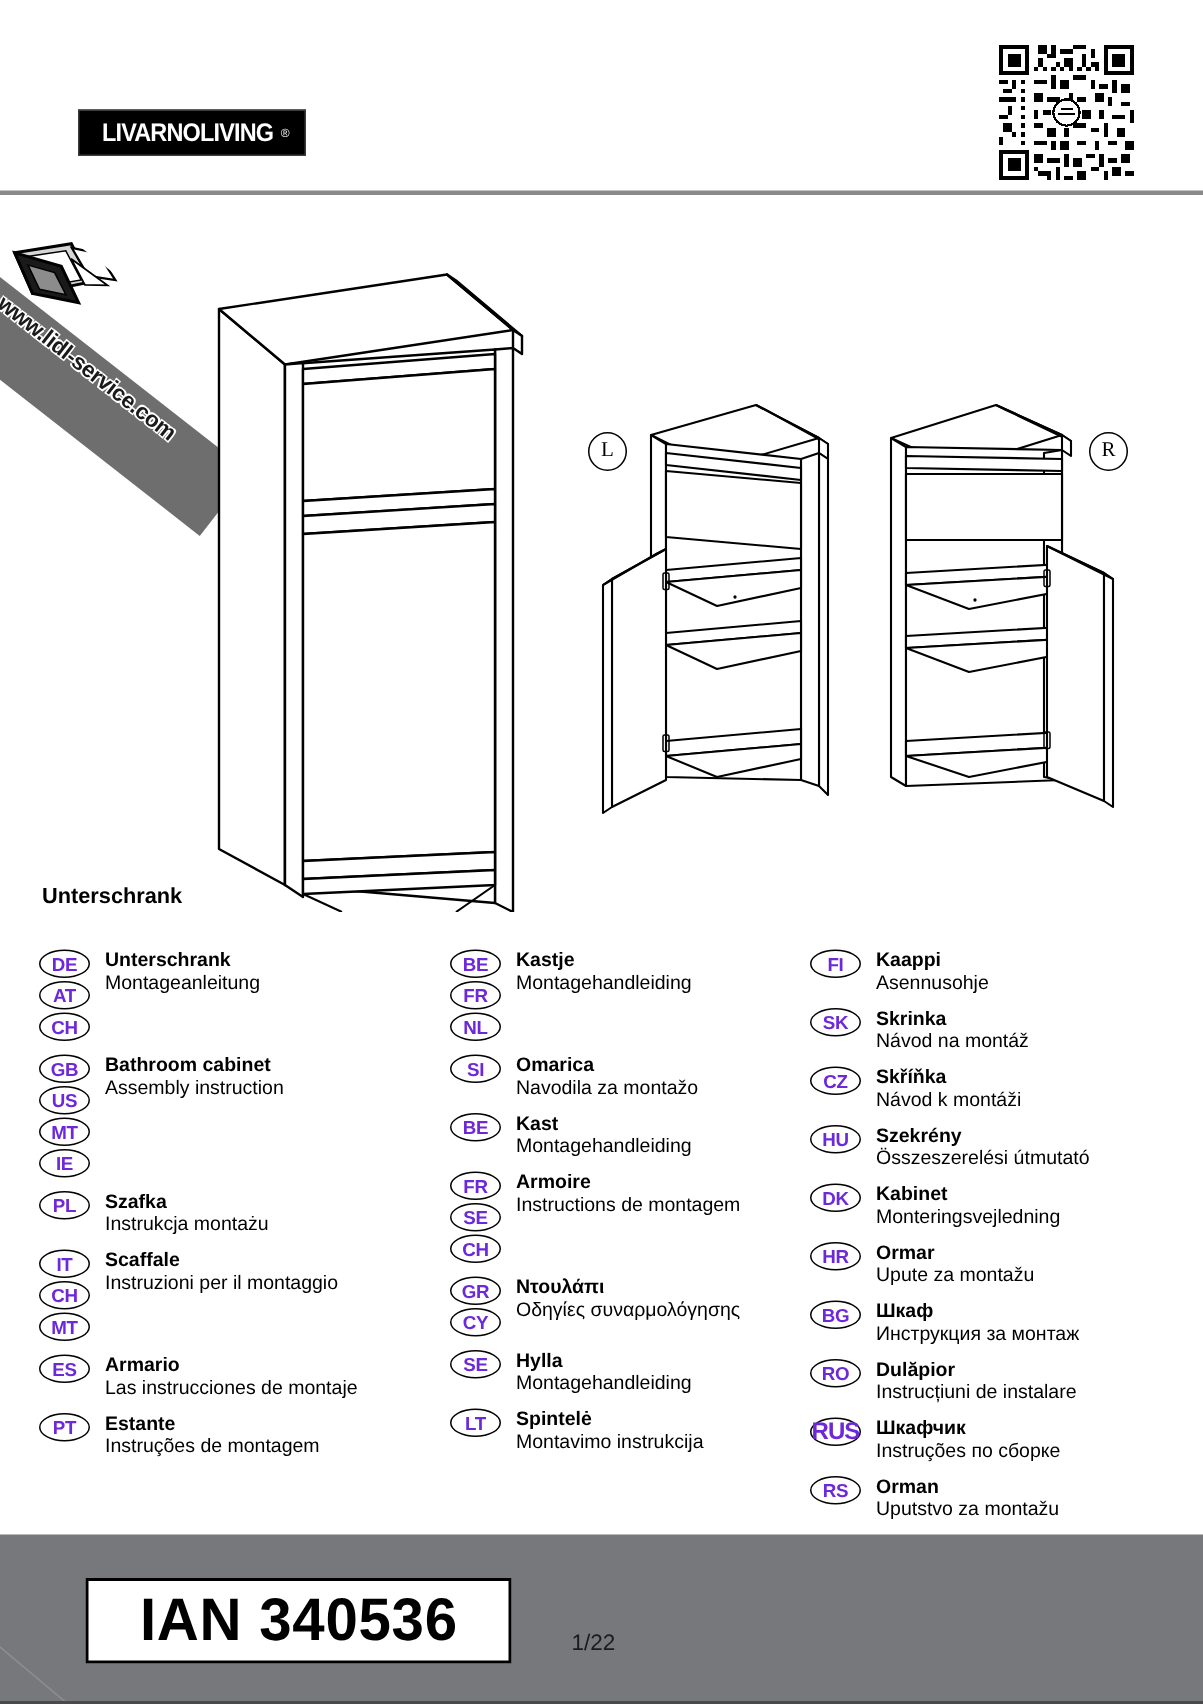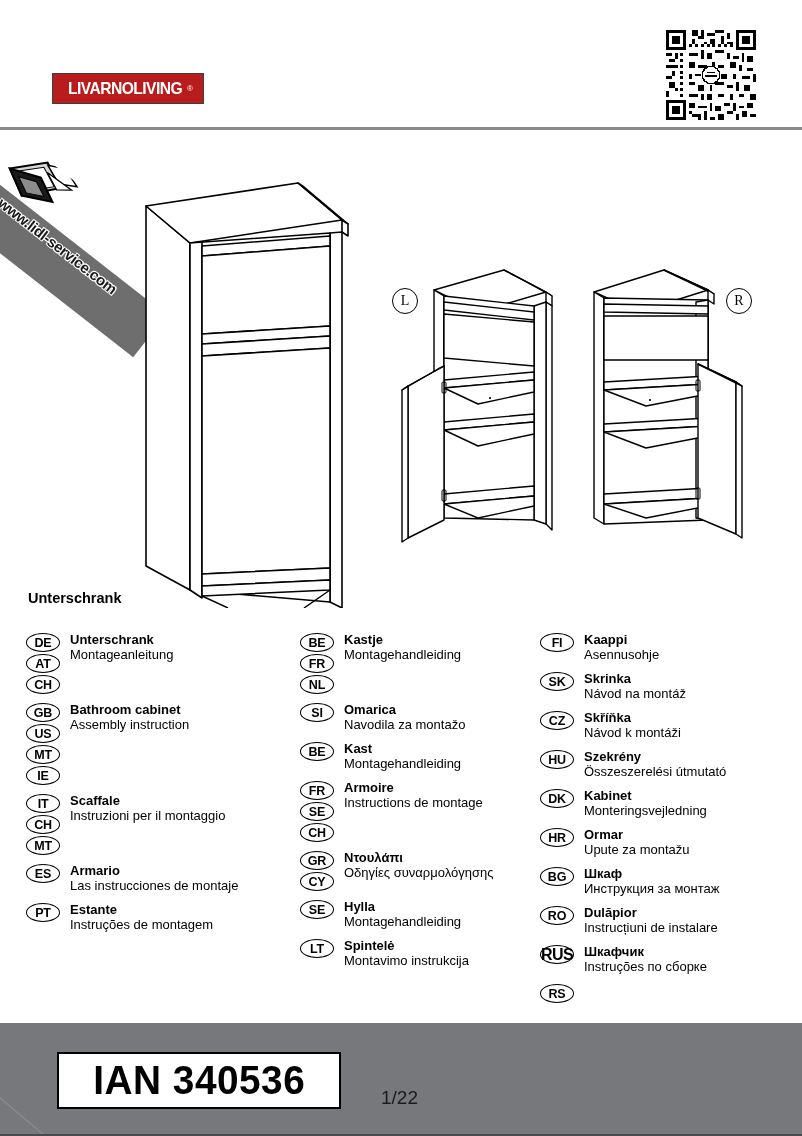--- a/index.html
+++ b/index.html
@@ -20,21 +20,21 @@
     box-sizing: border-box;
   }
 
   
   .brand-logo {
     position: absolute;
     left: 52px;
     top: 73px;
     width: 152px;
     height: 31px;
-    background: #b91c1c;
+    background: #000000;
     border: 1px solid #3d3d3d;
     display: flex;
     align-items: center;
     justify-content: center;
     box-sizing: border-box;
   }
   .brand-logo .brand-text {
     color: #ffffff;
     font-size: 17px;
     font-weight: bold;
@@ -179,21 +179,21 @@
   .code-oval {
     width: 34px;
     height: 19px;
     border: 1.8px solid #000;
     border-radius: 50%;
     display: flex;
     align-items: center;
     justify-content: center;
     font-size: 12.5px;
     font-weight: bold;
-    color: #000000;
+    color: #6d28d9;
     box-sizing: border-box;
     margin-bottom: 2px;
     letter-spacing: -0.2px;
     background: #fff;
   }
   .code-oval.narrow { font-size: 16px; letter-spacing: -0.6px; }
   .texts { padding-left: 4px; padding-top: 0px; }
   .t-title {
     font-size: 13px;
     font-weight: bold;
@@ -235,21 +235,21 @@
     font-weight: bold;
     color: #000;
     letter-spacing: 0.5px;
     transform: scaleX(0.97);
     white-space: nowrap;
   }
   .page-num {
     position: absolute;
     left: 381px;
     top: 1087px;
-    font-size: 19px;
+    font-size: 15px;
     color: #1b1b1b;
   }
 </style>
 </head>
 <body>
 
 <div id="page">
 
   <div class="brand-logo">
     <span class="brand-text">LIVARNOLIVING</span>
@@ -549,20 +549,29 @@
             <div class="code-oval">GB</div>
             <div class="code-oval">US</div>
             <div class="code-oval">MT</div>
             <div class="code-oval">IE</div>
           </div>
           <div class="texts">
             <div class="t-title">Bathroom cabinet</div>
             <div class="t-sub">Assembly instruction</div>
           </div>
         </div>
+        <div class="lang-entry" style="margin-bottom: 8px;">
+          <div class="codes">
+            <div class="code-oval">PL</div>
+          </div>
+          <div class="texts">
+            <div class="t-title">Szafka</div>
+            <div class="t-sub">Instrukcja montażu</div>
+          </div>
+        </div>
         <div class="lang-entry" style="margin-bottom: 6px;">
           <div class="codes">
             <div class="code-oval">IT</div>
             <div class="code-oval">CH</div>
             <div class="code-oval">MT</div>
           </div>
           <div class="texts">
             <div class="t-title">Scaffale</div>
             <div class="t-sub">Instruzioni per il montaggio</div>
           </div>
@@ -617,21 +626,21 @@
           </div>
         </div>
         <div class="lang-entry" style="margin-bottom: 6px;">
           <div class="codes">
             <div class="code-oval">FR</div>
             <div class="code-oval">SE</div>
             <div class="code-oval">CH</div>
           </div>
           <div class="texts">
             <div class="t-title">Armoire</div>
-            <div class="t-sub">Instructions de montage</div>
+            <div class="t-sub">Instructions de montagem</div>
           </div>
         </div>
         <div class="lang-entry" style="margin-bottom: 6px;">
           <div class="codes">
             <div class="code-oval">GR</div>
             <div class="code-oval">CY</div>
           </div>
           <div class="texts">
             <div class="t-title">Ντουλάπι</div>
             <div class="t-sub">Οδηγίες συναρμολόγησης</div>
@@ -731,21 +740,21 @@
         </div>
         <div class="lang-entry" style="margin-bottom: 8px;">
           <div class="codes">
             <div class="code-oval narrow">RUS</div>
           </div>
           <div class="texts">
             <div class="t-title">Шкафчик</div>
             <div class="t-sub">Instruções по сборке</div>
           </div>
         </div>
-        <div class="lang-entry" style="margin-bottom: 8px; flex-direction: column;">
+        <div class="lang-entry" style="margin-bottom: 8px;">
           <div class="codes">
             <div class="code-oval">RS</div>
           </div>
           <div class="texts">
             <div class="t-title">Orman</div>
             <div class="t-sub">Uputstvo za montažu</div>
           </div>
         </div>
       </div>
   </div>

